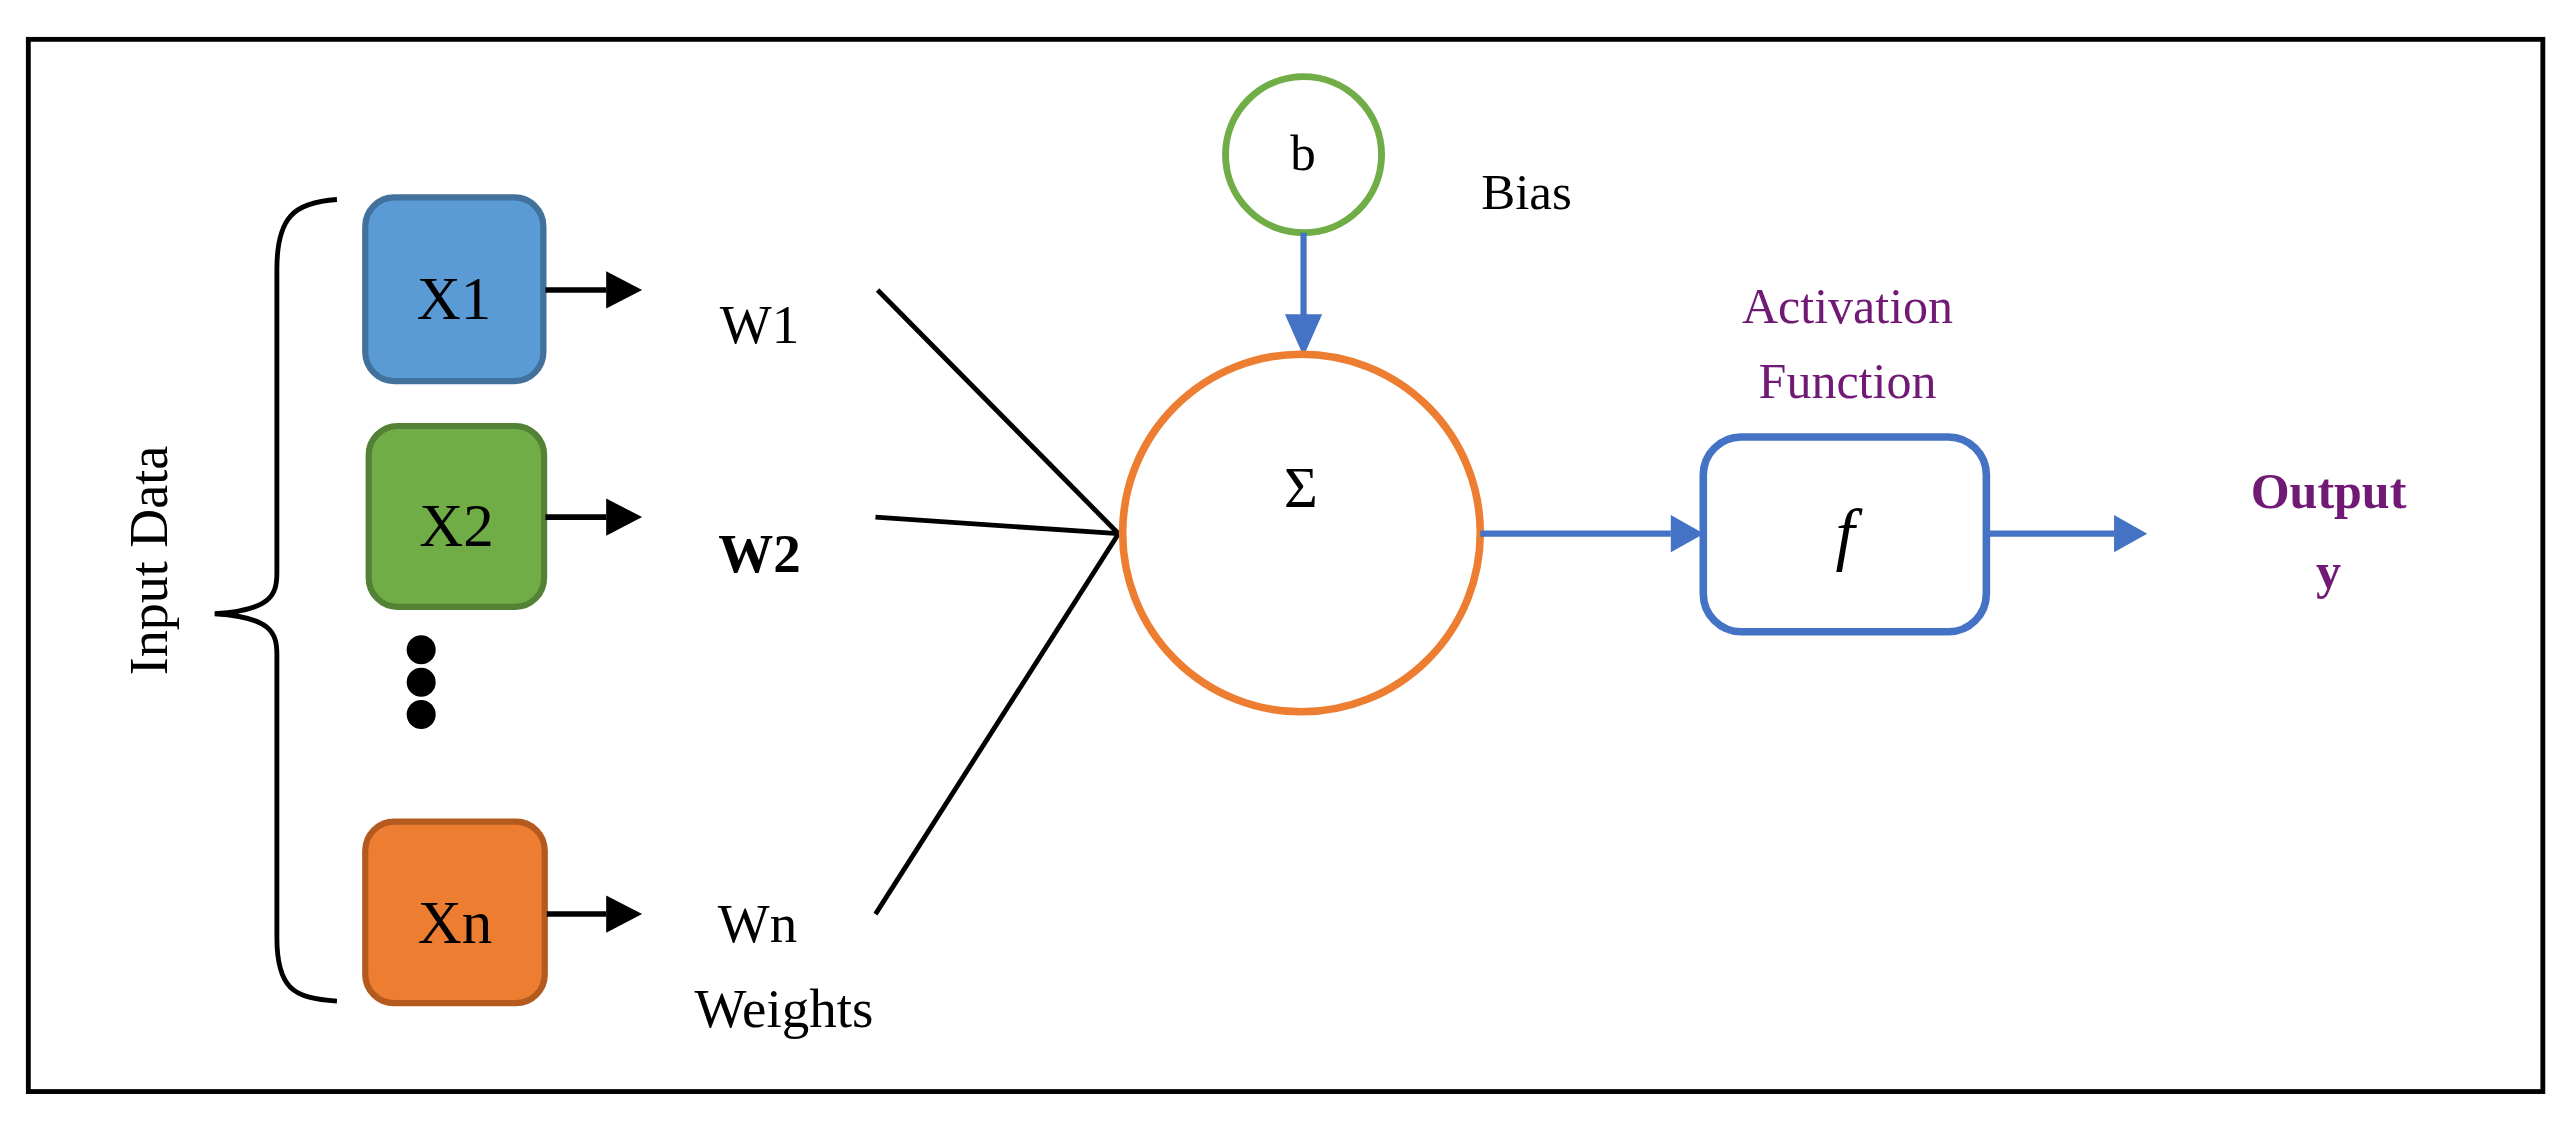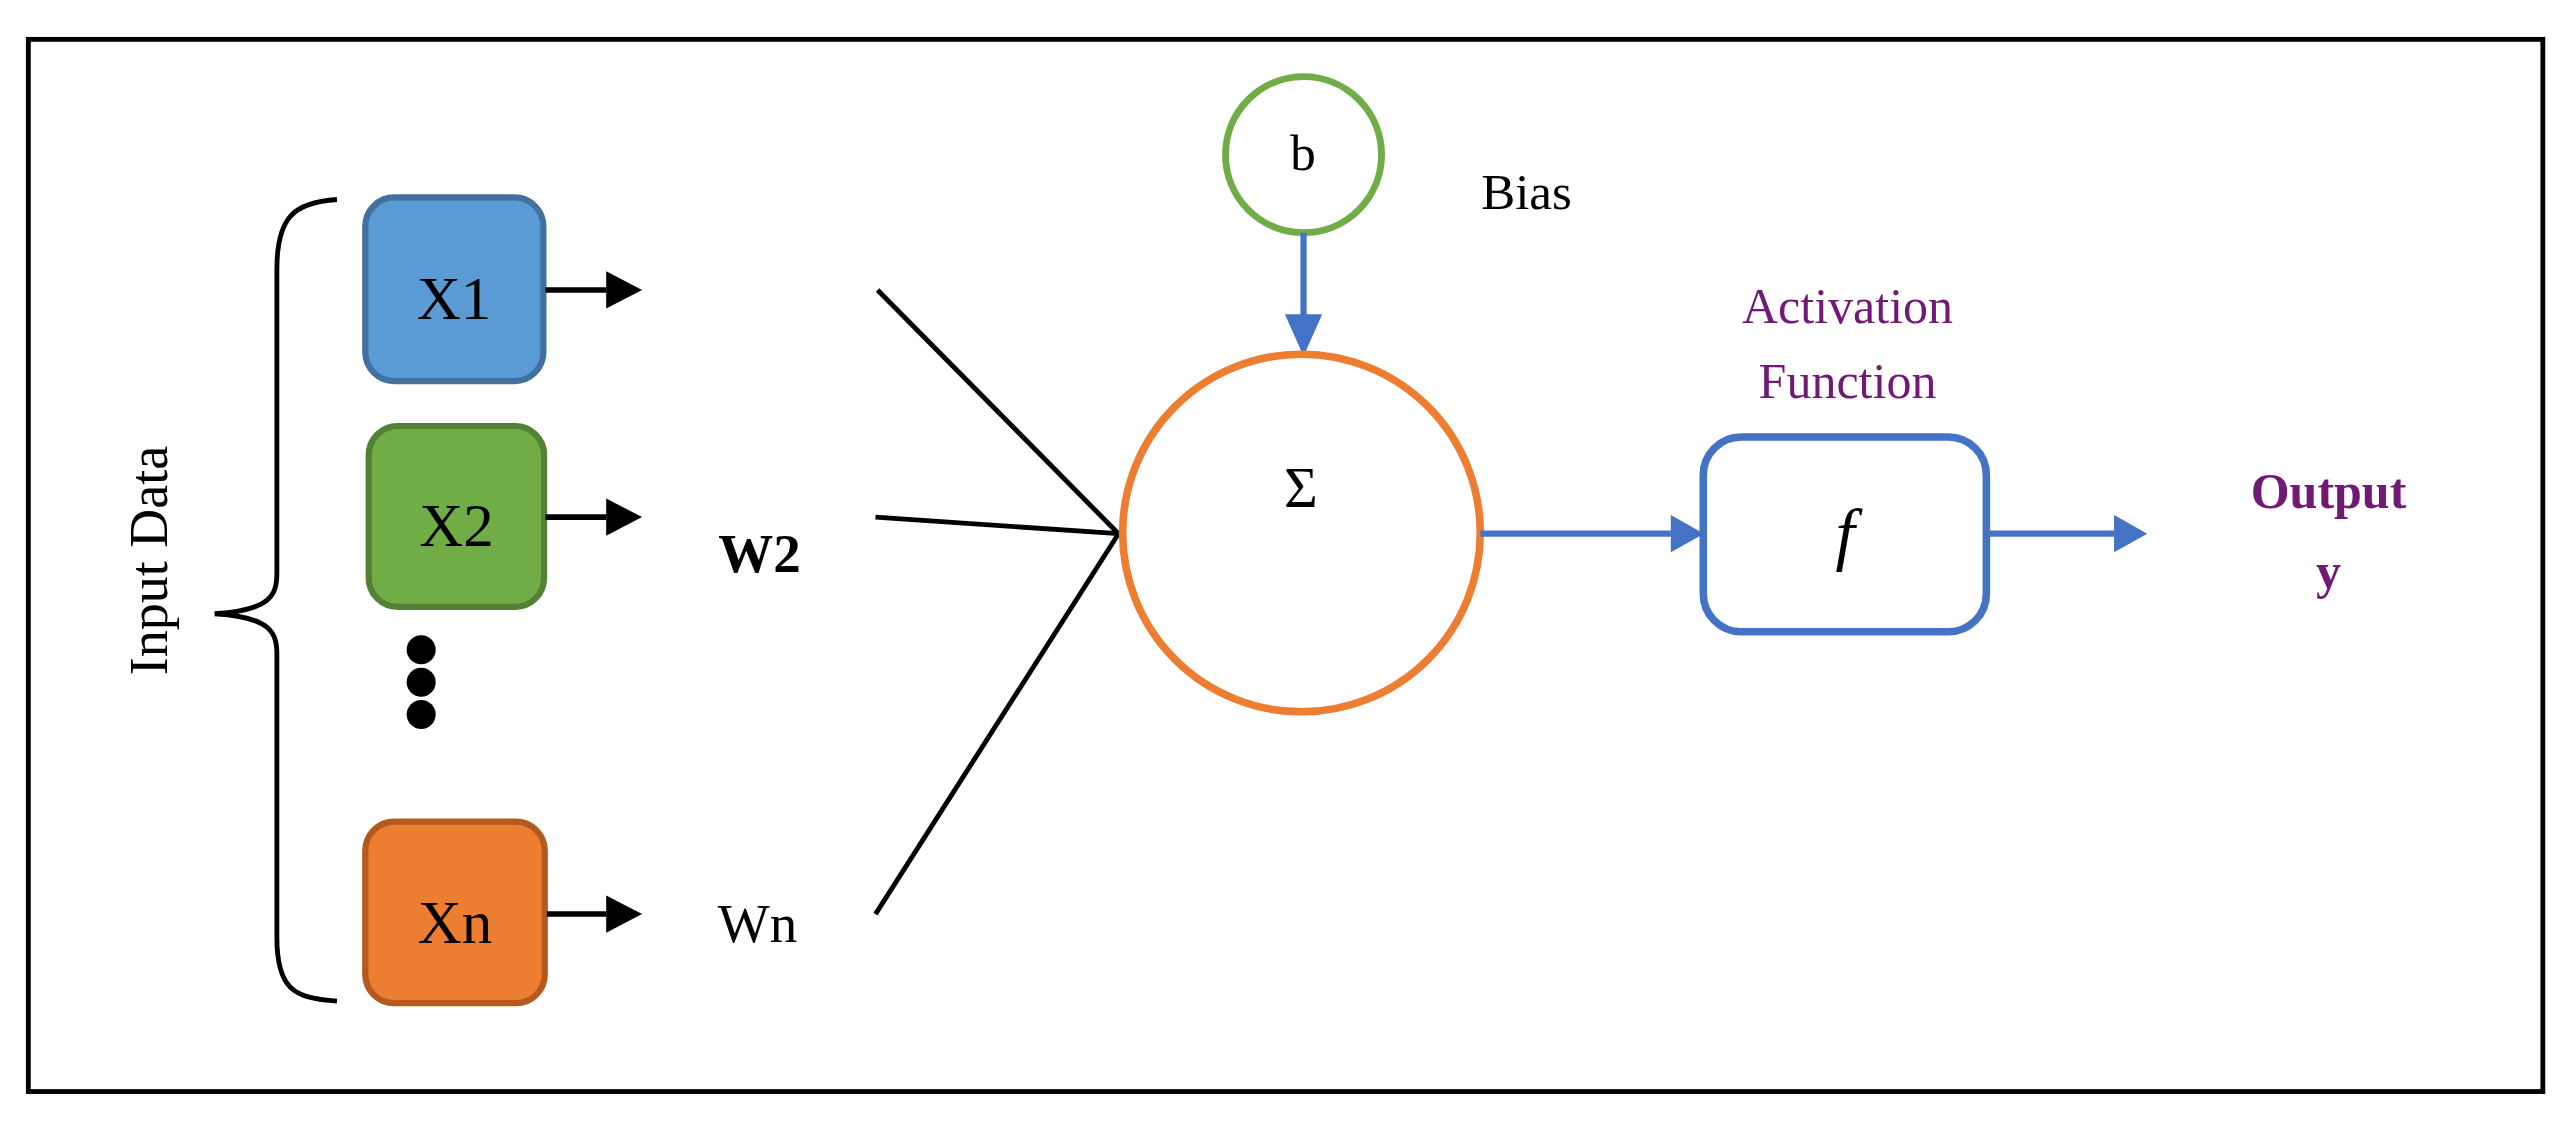--- a/index.html
+++ b/index.html
@@ -108,22 +108,24 @@
     <line x1="2877" y1="773" x2="3062" y2="773" stroke-width="9" stroke="#4472C4"></line>
     <polygon points="3062,746 3062,800 3110,773" fill="#4472C4"></polygon>
   </svg>
 
   <div class="label lbl-input-data">Input Data</div>
 
   <div class="box-label lbl-x1">X1</div>
   <div class="box-label lbl-x2">X2</div>
   <div class="box-label lbl-xn">Xn</div>
 
+  <div class="label w-label lbl-w1">W1</div>
   <div class="label w-label lbl-w2">W2</div>
   <div class="label w-label lbl-wn">Wn</div>
+  <div class="label lbl-weights">Weights</div>
 
   <div class="label lbl-b">b</div>
   <div class="label lbl-bias">Bias</div>
 
   <div class="label lbl-sigma">Σ</div>
 
   <div class="text-block activation-caption">
     <div>Activation</div>
     <div>Function</div>
   </div>

